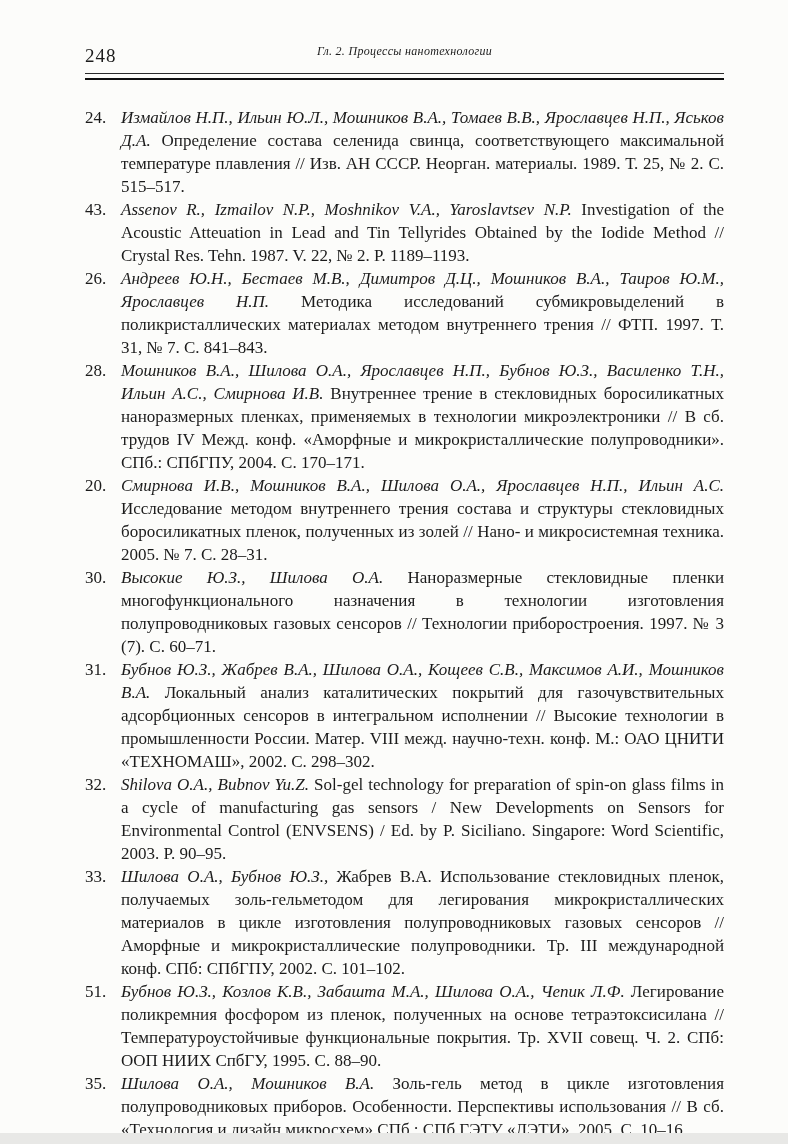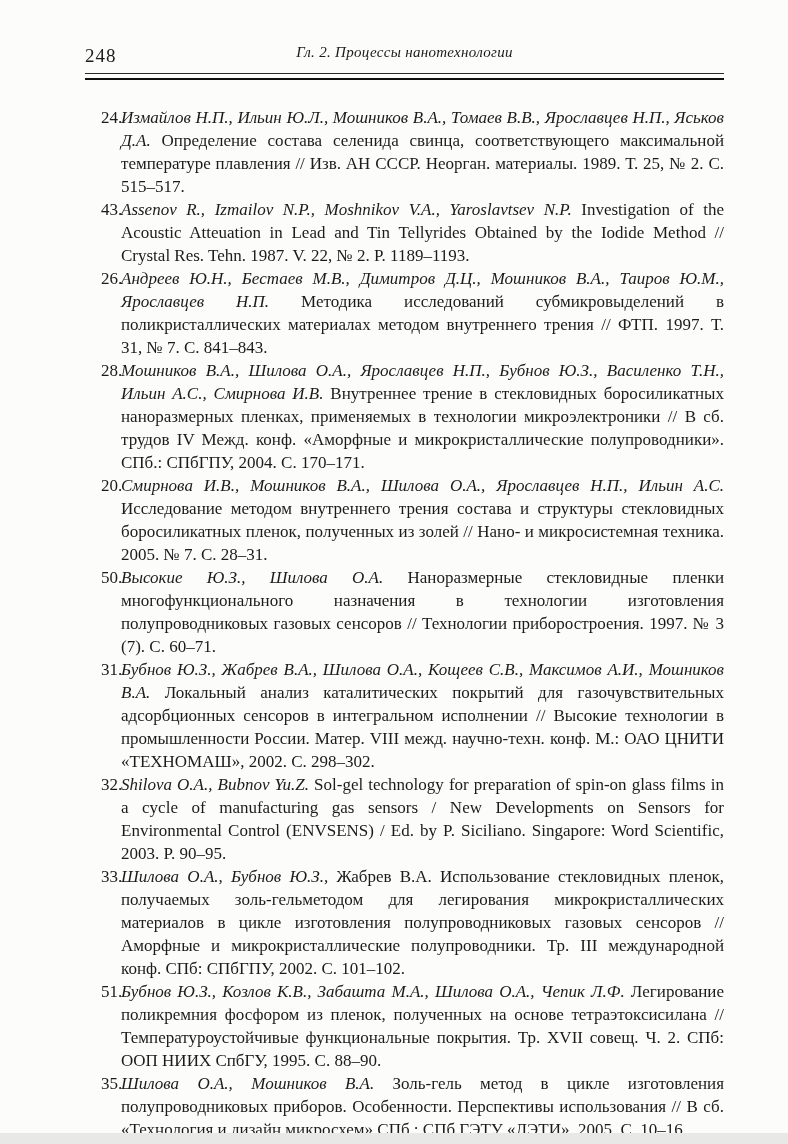--- a/index.html
+++ b/index.html
@@ -26,21 +26,21 @@
   .page-number {
     position: absolute;
     left: 0;
     top: 1px;
     font-size: 19px;
     letter-spacing: 1px;
   }
   .chapter-title {
     text-align: center;
     font-style: italic;
-    font-size: 15px;
+    font-size: 12px;
     letter-spacing: 0.3px;
   }
   .header-rule {
     margin: 3px 64px 0 85px;
     height: 4px;
     border-top: 1px solid #2a2a2a;
     border-bottom: 2px solid #111111;
   }
   .references {
     margin: 26px 64px 0 85px;
@@ -52,21 +52,20 @@
   .ref {
     position: relative;
     padding-left: 36px;
     text-align: justify;
     text-justify: inter-word;
   }
   .ref-num {
     position: absolute;
     left: 0;
     top: 0;
-    margin-left: 16px;
   }
   .ref-authors {
     font-style: italic;
   }
 </style>
 </head>
 <body>
 
 <div class="page">
 
@@ -75,21 +74,21 @@
     <div class="chapter-title">Гл. 2. Процессы нанотехнологии</div>
   </div>
   <div class="header-rule"></div>
 
   <ol class="references">
     <li class="ref"><span class="ref-num">24.</span><span class="ref-authors">Измайлов Н.П., Ильин Ю.Л., Мошников В.А., Томаев В.В., Ярославцев Н.П., Яськов Д.А.</span><span class="ref-text"> Определение состава селенида свинца, соответствующего максимальной температуре плавления // Изв. АН СССР. Неорган. материалы. 1989. Т. 25, № 2. С. 515–517.</span></li>
     <li class="ref"><span class="ref-num">43.</span><span class="ref-authors">Assenov R., Izmailov N.P., Moshnikov V.A., Yaroslavtsev N.P.</span><span class="ref-text"> Investigation of the Acoustic Atteuation in Lead and Tin Tellyrides Obtained by the Iodide Method // Crystal Res. Tehn. 1987. V. 22, № 2. P. 1189–1193.</span></li>
     <li class="ref"><span class="ref-num">26.</span><span class="ref-authors">Андреев Ю.Н., Бестаев М.В., Димитров Д.Ц., Мошников В.А., Таиров Ю.М., Ярославцев Н.П.</span><span class="ref-text"> Методика исследований субмикровыделений в поликристаллических материалах методом внутреннего трения // ФТП. 1997. Т. 31, № 7. С. 841–843.</span></li>
     <li class="ref"><span class="ref-num">28.</span><span class="ref-authors">Мошников В.А., Шилова О.А., Ярославцев Н.П., Бубнов Ю.З., Василенко Т.Н., Ильин А.С., Смирнова И.В.</span><span class="ref-text"> Внутреннее трение в стекловидных боросиликатных наноразмерных пленках, применяемых в технологии микроэлектроники // В сб. трудов IV Межд. конф. «Аморфные и микрокристаллические полупроводники». СПб.: СПбГПУ, 2004. С. 170–171.</span></li>
     <li class="ref"><span class="ref-num">20.</span><span class="ref-authors">Смирнова И.В., Мошников В.А., Шилова О.А., Ярославцев Н.П., Ильин А.С.</span><span class="ref-text"> Исследование методом внутреннего трения состава и структуры стекловидных боросиликатных пленок, полученных из золей // Нано- и микросистемная техника. 2005. № 7. С. 28–31.</span></li>
-    <li class="ref"><span class="ref-num">50.</span><span class="ref-authors">Высокие Ю.З., Шилова О.А.</span><span class="ref-text"> Наноразмерные стекловидные пленки многофункционального назначения в технологии изготовления полупроводниковых газовых сенсоров // Технологии приборостроения. 1997. № 3 (7). С. 60–71.</span></li>
+    <li class="ref"><span class="ref-num">30.</span><span class="ref-authors">Высокие Ю.З., Шилова О.А.</span><span class="ref-text"> Наноразмерные стекловидные пленки многофункционального назначения в технологии изготовления полупроводниковых газовых сенсоров // Технологии приборостроения. 1997. № 3 (7). С. 60–71.</span></li>
     <li class="ref"><span class="ref-num">31.</span><span class="ref-authors">Бубнов Ю.З., Жабрев В.А., Шилова О.А., Кощеев С.В., Максимов А.И., Мошников В.А.</span><span class="ref-text"> Локальный анализ каталитических покрытий для газочувствительных адсорбционных сенсоров в интегральном исполнении // Высокие технологии в промышленности России. Матер. VIII межд. научно-техн. конф. М.: ОАО ЦНИТИ «ТЕХНОМАШ», 2002. С. 298–302.</span></li>
     <li class="ref"><span class="ref-num">32.</span><span class="ref-authors">Shilova O.A., Bubnov Yu.Z.</span><span class="ref-text"> Sol-gel technology for preparation of spin-on glass films in a cycle of manufacturing gas sensors / New Developments on Sensors for Environmental Control (ENVSENS) / Ed. by P. Siciliano. Singapore: Word Scientific, 2003. P. 90–95.</span></li>
     <li class="ref"><span class="ref-num">33.</span><span class="ref-authors">Шилова О.А., Бубнов Ю.З.,</span><span class="ref-text"> Жабрев В.А. Использование стекловидных пленок, получаемых золь-гельметодом для легирования микрокристаллических материалов в цикле изготовления полупроводниковых газовых сенсоров // Аморфные и микрокристаллические полупроводники. Тр. III международной конф. СПб: СПбГПУ, 2002. С. 101–102.</span></li>
     <li class="ref"><span class="ref-num">51.</span><span class="ref-authors">Бубнов Ю.З., Козлов К.В., Забашта М.А., Шилова О.А., Чепик Л.Ф.</span><span class="ref-text"> Легирование поликремния фосфором из пленок, полученных на основе тетраэтоксисилана // Температуроустойчивые функциональные покрытия. Тр. XVII совещ. Ч. 2. СПб: ООП НИИХ СпбГУ, 1995. С. 88–90.</span></li>
     <li class="ref"><span class="ref-num">35.</span><span class="ref-authors">Шилова О.А., Мошников В.А.</span><span class="ref-text"> Золь-гель метод в цикле изготовления полупроводниковых приборов. Особенности. Перспективы использования // В сб. «Технология и дизайн микросхем» СПб.: СПб ГЭТУ «ЛЭТИ», 2005. С. 10–16.</span></li>
 
   </ol>
 
 </div>
 

